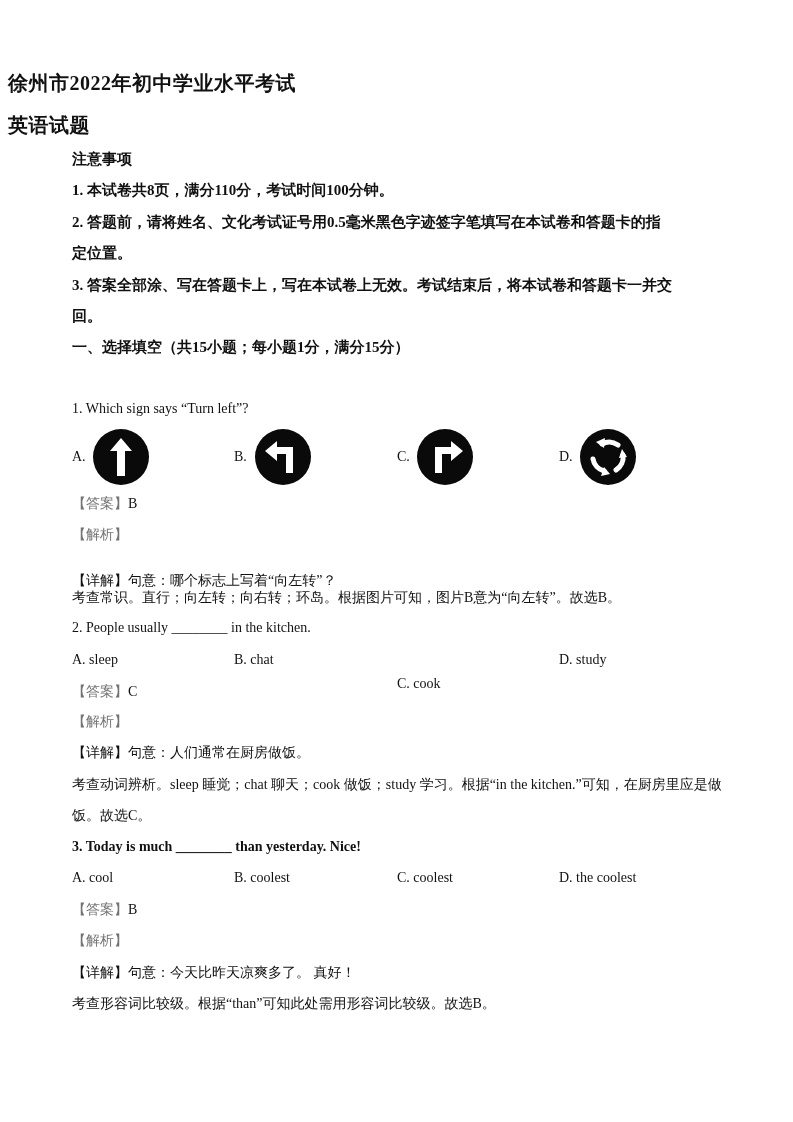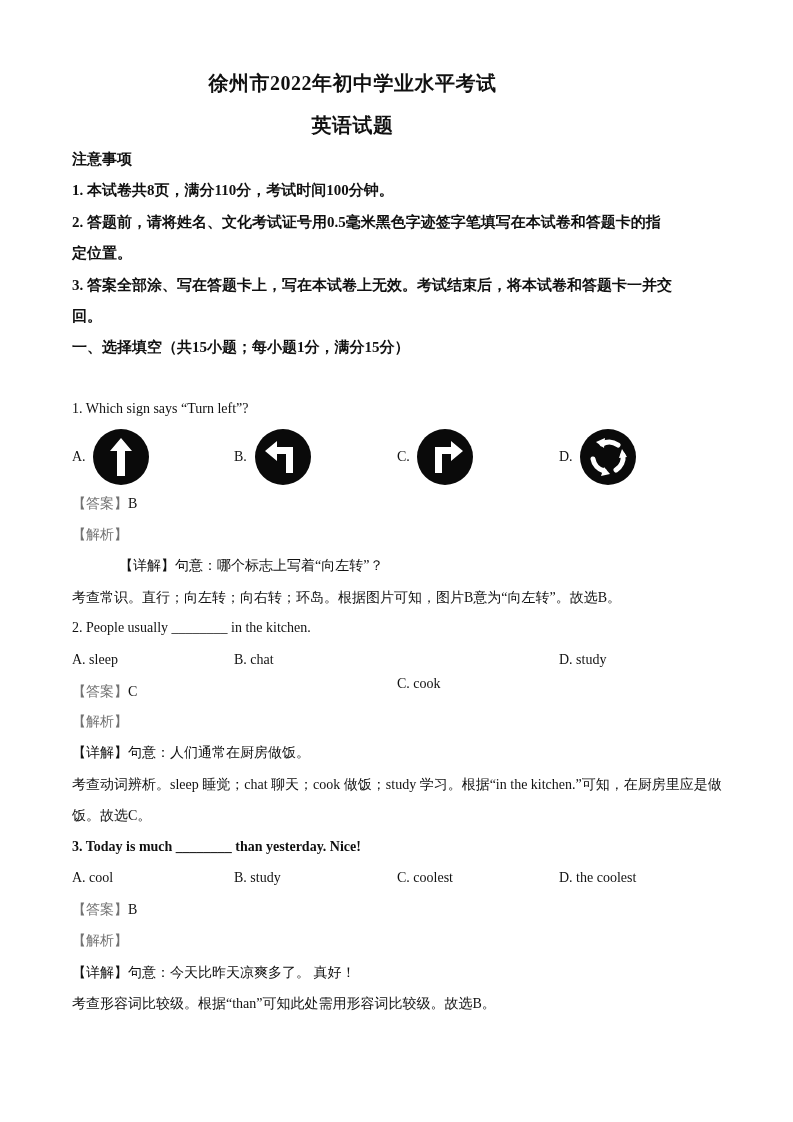--- a/index.html
+++ b/index.html
@@ -3,21 +3,21 @@
 <meta charset="utf-8">
 <style>
   html, body { margin: 0; padding: 0; background: #ffffff; }
   body {
     width: 793px; height: 1122px; position: relative; overflow: hidden;
     font-family: "Liberation Serif", "DejaVu Serif", serif;
     color: #111111;
   }
   .page { position: absolute; left: 0; top: 0; width: 793px; height: 1122px; }
   .title {
-    position: absolute; left: 0; width: 705px; text-align: center;
+    position: absolute; left: 8px; width: 705px; 
     font-weight: bold; font-size: 20px; letter-spacing: 0.5px;
   }
   .line {
     position: absolute; left: 72px; white-space: nowrap;
     font-size: 14px;
   }
   .bold { font-weight: bold; font-size: 15px; }
   .label { color: #737373; font-family: Liberation Serif, serif; }
   .opt { position: absolute; font-size: 14px; white-space: nowrap; }
   .sign {
@@ -79,40 +79,40 @@
         <path d="M42 20 L47 28 L39 29 Z"></path>
         <path d="M30 45 L21 47 L24 38 Z"></path>
       </g>
     </svg>
   </div>
 
   <div class="line" style="top:495px;">
     <span class="label">【答案】</span><span>B</span>
   </div>
   <div class="line label" style="top:526px;">【解析】</div>
-  <div class="line" style="top:557px;margin-left:47px;">【详解】句意：哪个标志上写着“向左转”？</div>
+  <div class="line" style="top:572px;">【详解】句意：哪个标志上写着“向左转”？</div>
   <div class="line" style="top:589px;">考查常识。直行；向左转；向右转；环岛。根据图片可知，图片B意为“向左转”。故选B。</div>
 
   <div class="line" style="top:620px;">2. People usually ________ in the kitchen.</div>
   <div class="opt" style="left:72px; top:652px;">A. sleep</div>
   <div class="opt" style="left:234px; top:652px;">B. chat</div>
   <div class="opt" style="left:397px; top:652px;margin-top:24px;">C. cook</div>
   <div class="opt" style="left:559px; top:652px;">D. study</div>
 
   <div class="line" style="top:683px;">
     <span class="label">【答案】</span><span>C</span>
   </div>
   <div class="line label" style="top:713px;">【解析】</div>
   <div class="line" style="top:744px;">【详解】句意：人们通常在厨房做饭。</div>
   <div class="line" style="top:776px;">考查动词辨析。sleep 睡觉；chat 聊天；cook 做饭；study 学习。根据“in the kitchen.”可知，在厨房里应是做</div>
   <div class="line" style="top:807px;">饭。故选C。</div>
 
   <div class="line" style="top:839px;font-weight:bold;">3. Today is much ________ than yesterday. Nice!</div>
   <div class="opt" style="left:72px; top:870px;">A. cool</div>
-  <div class="opt" style="left:234px; top:870px;">B. study</div>
+  <div class="opt" style="left:234px; top:870px;">B. coolest</div>
   <div class="opt" style="left:397px; top:870px;">C. coolest</div>
   <div class="opt" style="left:559px; top:870px;">D. the coolest</div>
 
   <div class="line" style="top:901px;">
     <span class="label">【答案】</span><span>B</span>
   </div>
   <div class="line label" style="top:932px;">【解析】</div>
   <div class="line" style="top:964px;">【详解】句意：今天比昨天凉爽多了。 真好！</div>
   <div class="line" style="top:995px;">考查形容词比较级。根据“than”可知此处需用形容词比较级。故选B。</div>
 

